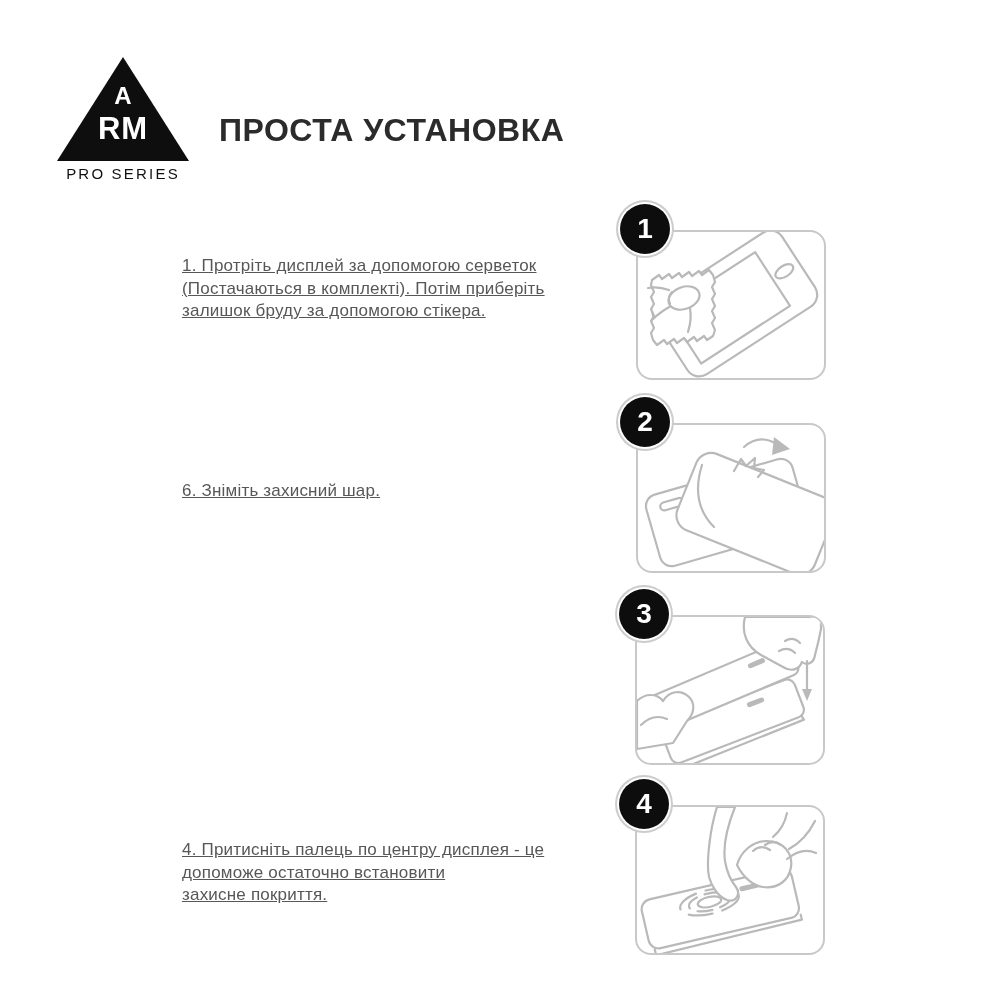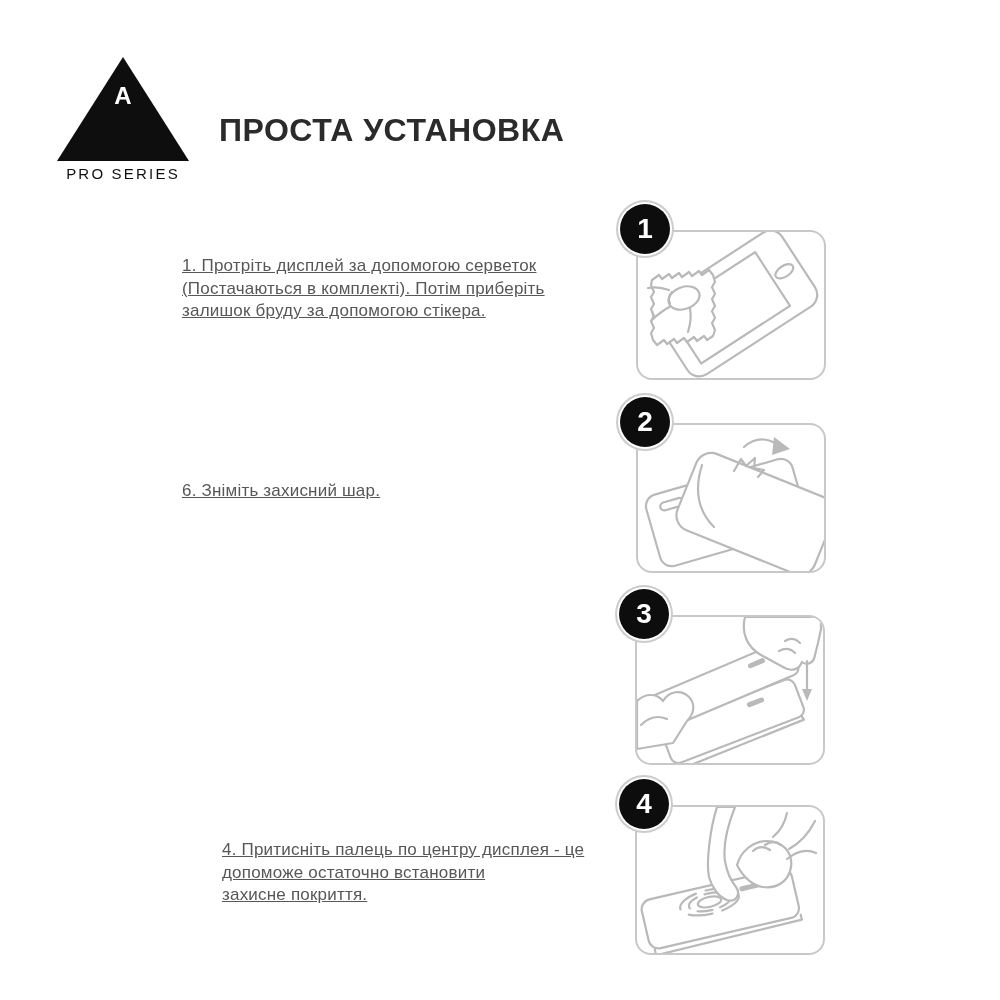--- a/index.html
+++ b/index.html
@@ -17,21 +17,21 @@
   .pro{margin-top:4px;font-size:15px;font-weight:normal;letter-spacing:2.2px;color:#101010;
        white-space:nowrap;}
 
   
   .title{position:absolute;left:219px;top:112px;margin:0;font-size:32px;font-weight:bold;
          color:#2b2b2b;letter-spacing:0.5px;white-space:nowrap;}
 
   
   .step-text{position:absolute;left:182px;width:470px;font-size:17px;line-height:22.5px;
              color:#575757;white-space:pre-line;letter-spacing:0.2px;text-decoration:underline;}
-  .s1{top:255px;} .s2{top:480px;} .s3{top:645px;} .s4{top:839px;margin-left:40px;}
+  .s1{top:255px;} .s2{top:480px;} .s3{top:645px;} .s4{top:839px;}
 
   
   .fig{position:absolute;width:190px;height:150px;}
   .f1{left:636px;top:230px;} .f2{left:636px;top:423px;}
   .f3{left:635px;top:615px;} .f4{left:635px;top:805px;}
   .frame{position:absolute;inset:0;border:2px solid #c8c8c8;border-radius:16px;
          background:#ffffff;overflow:hidden;box-sizing:border-box;}
   .frame svg{position:absolute;left:0;top:0;}
   .badge{position:absolute;left:-16px;top:-26px;width:50px;height:50px;border-radius:50%;
          background:#0d0d0d;box-shadow:0 0 0 2px #ffffff,0 0 0 4px #cccccc;
@@ -39,20 +39,21 @@
   .badge span{color:#ffffff;font-size:28px;font-weight:bold;line-height:1;}
 </style>
 </head>
 <body>
 
 <div class="canvas">
 
   <div class="logo">
     <div class="tri">
       <div class="tri-a">A</div>
+      <div class="tri-rm">RM</div>
     </div>
     <div class="pro">PRO SERIES</div>
   </div>
 
   <h1 class="title">ПРОСТА УСТАНОВКА</h1>
 
   <div class="step-text s1">1. Протріть дисплей за допомогою серветок
 (Постачаються в комплекті). Потім приберіть
 залишок бруду за допомогою стікера.</div>
   <div class="step-text s2">6. Зніміть захисний шар.</div>

